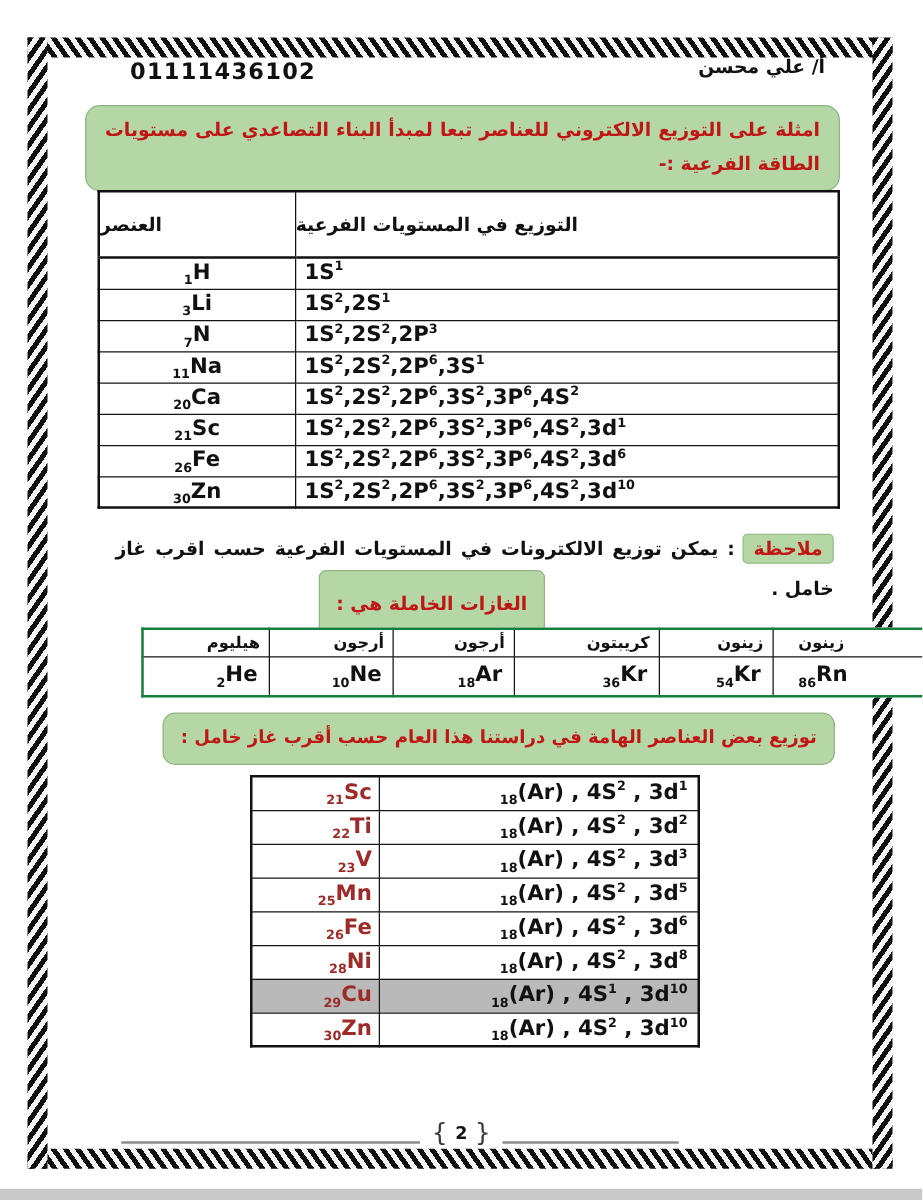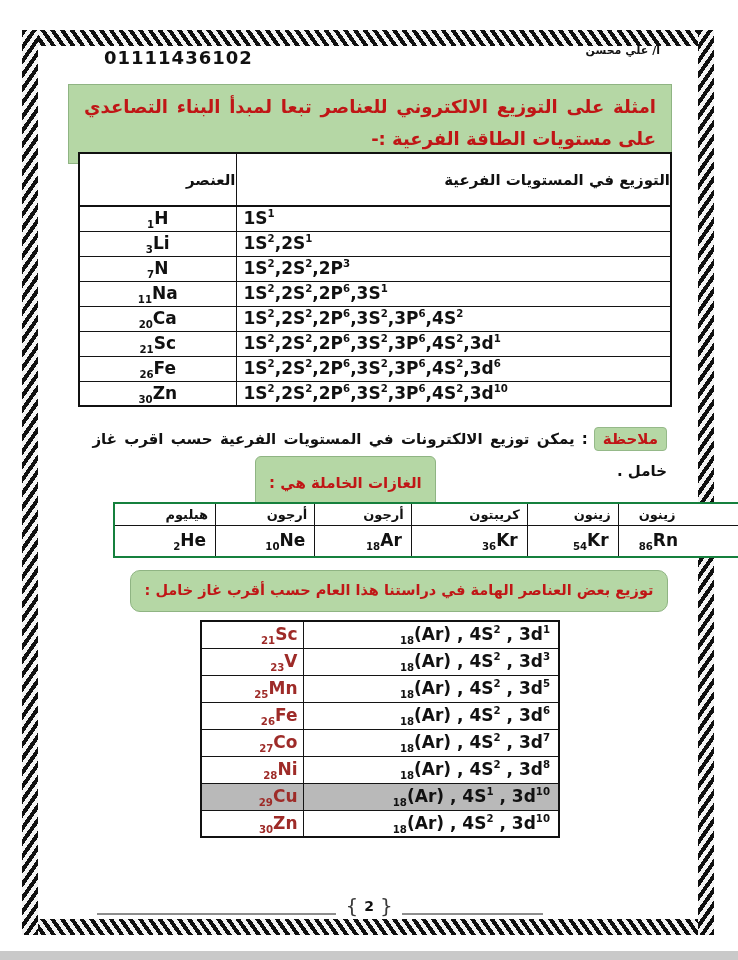--- a/index.html
+++ b/index.html
@@ -9,36 +9,36 @@
         --green:#b5d7a5;--red:#c01616;--maroon:#9e2b28;--gray:#b9b9b9}
 
   
   .band{position:absolute;background:repeating-linear-gradient(55deg,#101010 0 4px,#f4f4f4 4px 8px)}
   .band.h{left:22px;right:24px;height:16px}
   .band.v{top:30px;bottom:25px;width:16px;background:repeating-linear-gradient(-55deg,#101010 0 4px,#f4f4f4 4px 8px)}
   .band.top{top:30px}.band.bottom{bottom:25px}
   .band.left{left:22px}.band.right{right:24px}
   .bottom-strip{position:absolute;left:0;right:0;bottom:0;height:9px;background:#c9c9c9}
 
-  .teacher{position:absolute;top:44px;right:78px;font-size:11px;direction:rtl}
+  .teacher{position:absolute;top:44px;right:78px;font-size:15px;direction:rtl}
   .phone{position:absolute;top:47px;left:104px;font-size:18px;letter-spacing:1px}
 
   .gbox{background:var(--green);border:1px solid #8fb483;color:var(--red);direction:rtl}
-  .gbox1{position:absolute;top:84px;left:68px;width:604px;border-radius:0;
-         padding:6px 15px 7px;font-size:18px;line-height:1.8;text-align:justify}
+  .gbox1{position:absolute;top:84px;left:68px;width:604px;border-radius:12px;
+         padding:6px 15px 7px;font-size:15px;line-height:1.8;text-align:justify}
   .gbox2{position:absolute;top:570px;left:130px;width:538px;border-radius:10px;
          padding:12px 8px;font-size:14.5px;text-align:center;line-height:1.1}
 
   table{border-collapse:collapse;position:absolute;background:#fff}
   td,th{border:1px solid #141414}
   sup{font-size:60%;line-height:0}
   sub{font-size:60%;line-height:0}
 
   .t1{top:152px;left:78px;width:594px;border:2px solid #111}
-  .t1 thead th{height:53px;font-size:15px;text-align:right;border-bottom:2px solid #111}
+  .t1 thead th{height:53px;font-size:15px;text-align:left;border-bottom:2px solid #111}
   .t1 col.c-el{width:157px}
   .t1 tbody tr{height:25px}
   .t1 .el{text-align:center;font-size:17px;direction:ltr;line-height:1}
   .t1 .cfg{text-align:left;padding-left:7px;font-size:17px;direction:ltr;line-height:1}
 
   .note1{position:absolute;top:427px;left:88px;right:71px;direction:rtl;
          font-size:15px;word-spacing:2px}
   .hl{display:inline-block;background:var(--green);color:var(--red);border:1px solid #95b989;
       border-radius:4px;padding:2px 8px;margin-left:6px;font-size:15px}
   .note2{position:absolute;top:456px;left:68px;right:71px;height:36px;direction:rtl}
@@ -161,34 +161,34 @@
     <colgroup>
         <col class="c-el">
         <col>
       </colgroup>
     <tbody id="t3-body">
         <tr>
           <td class="el"><sub>21</sub>Sc</td>
           <td class="cfg"><sub>18</sub>(Ar) , 4S<sup>2</sup> , 3d<sup>1</sup></td>
         </tr>
         <tr>
+          <td class="el"><sub>22</sub>Ti</td>
+          <td class="cfg"><sub>18</sub>(Ar) , 4S<sup>2</sup> , 3d<sup>2</sup></td>
+        </tr>
+        <tr>
           <td class="el"><sub>23</sub>V</td>
           <td class="cfg"><sub>18</sub>(Ar) , 4S<sup>2</sup> , 3d<sup>3</sup></td>
         </tr>
         <tr>
           <td class="el"><sub>25</sub>Mn</td>
           <td class="cfg"><sub>18</sub>(Ar) , 4S<sup>2</sup> , 3d<sup>5</sup></td>
         </tr>
         <tr>
           <td class="el"><sub>26</sub>Fe</td>
           <td class="cfg"><sub>18</sub>(Ar) , 4S<sup>2</sup> , 3d<sup>6</sup></td>
-        </tr>
-        <tr>
-          <td class="el"><sub>27</sub>Co</td>
-          <td class="cfg"><sub>18</sub>(Ar) , 4S<sup>2</sup> , 3d<sup>7</sup></td>
         </tr>
         <tr>
           <td class="el"><sub>28</sub>Ni</td>
           <td class="cfg"><sub>18</sub>(Ar) , 4S<sup>2</sup> , 3d<sup>8</sup></td>
         </tr>
         <tr class="hi">
           <td class="el"><sub>29</sub>Cu</td>
           <td class="cfg"><sub>18</sub>(Ar) , 4S<sup>1</sup> , 3d<sup>10</sup></td>
         </tr>
         <tr>

